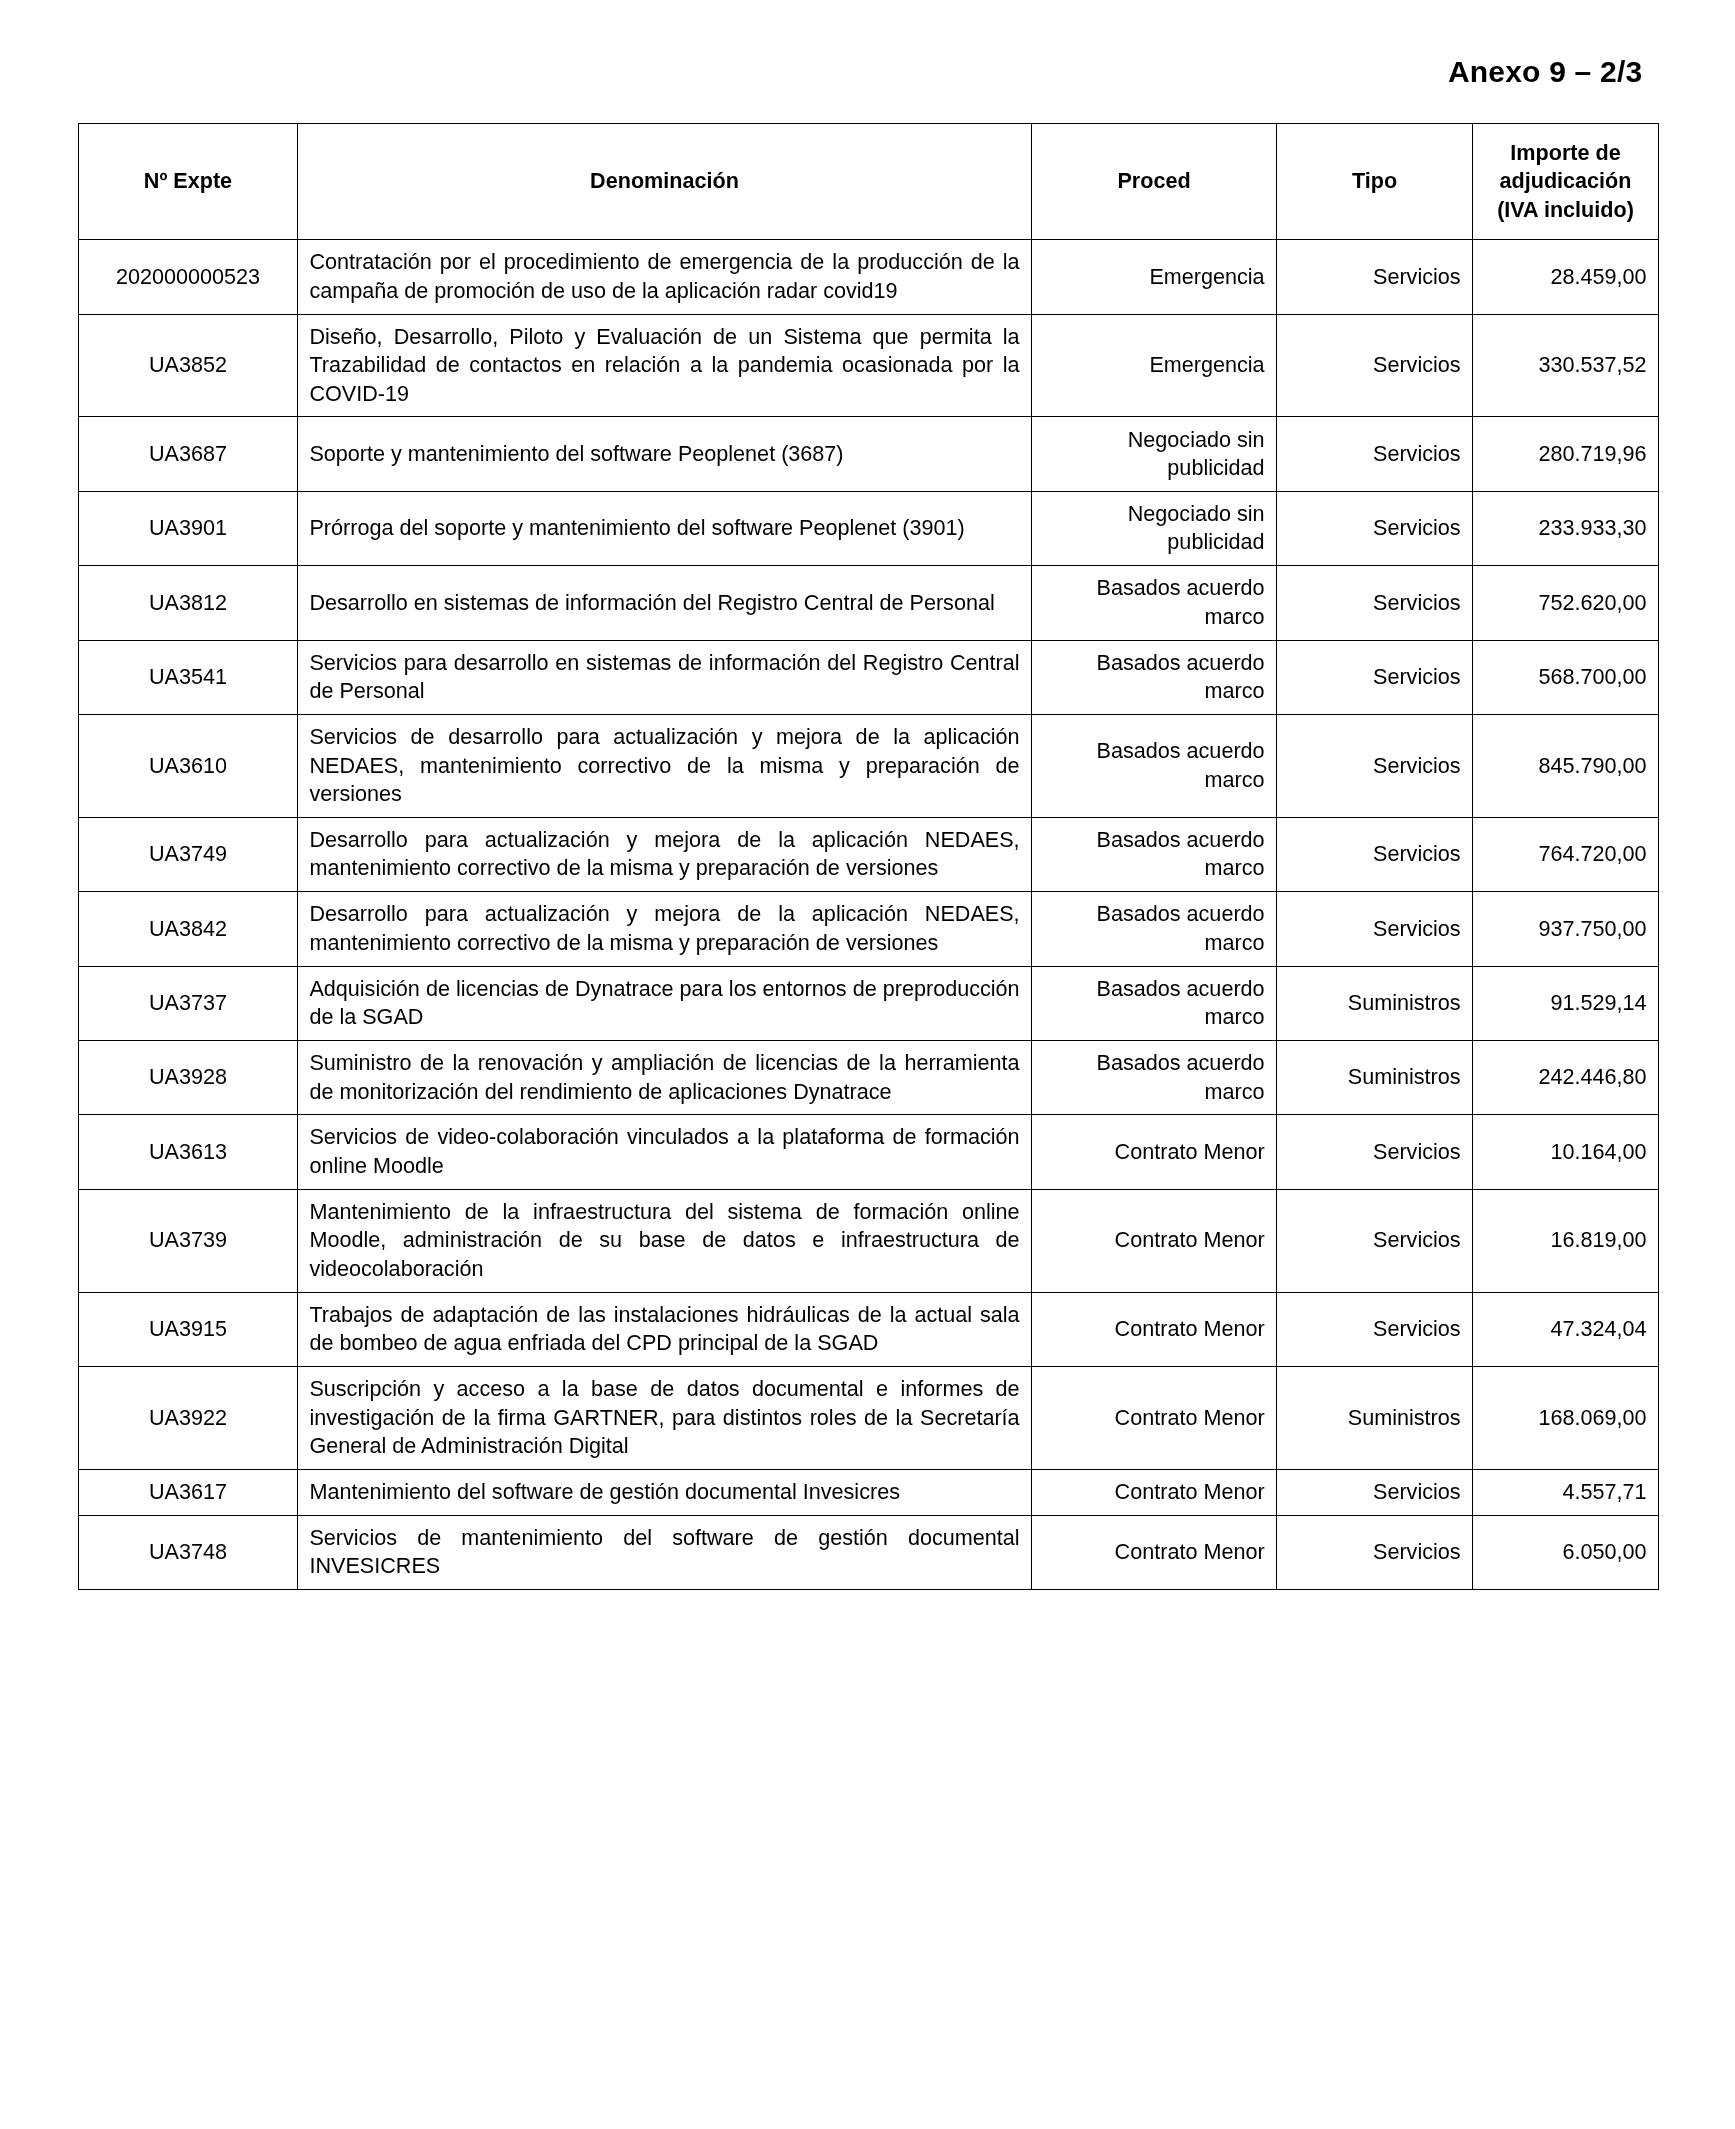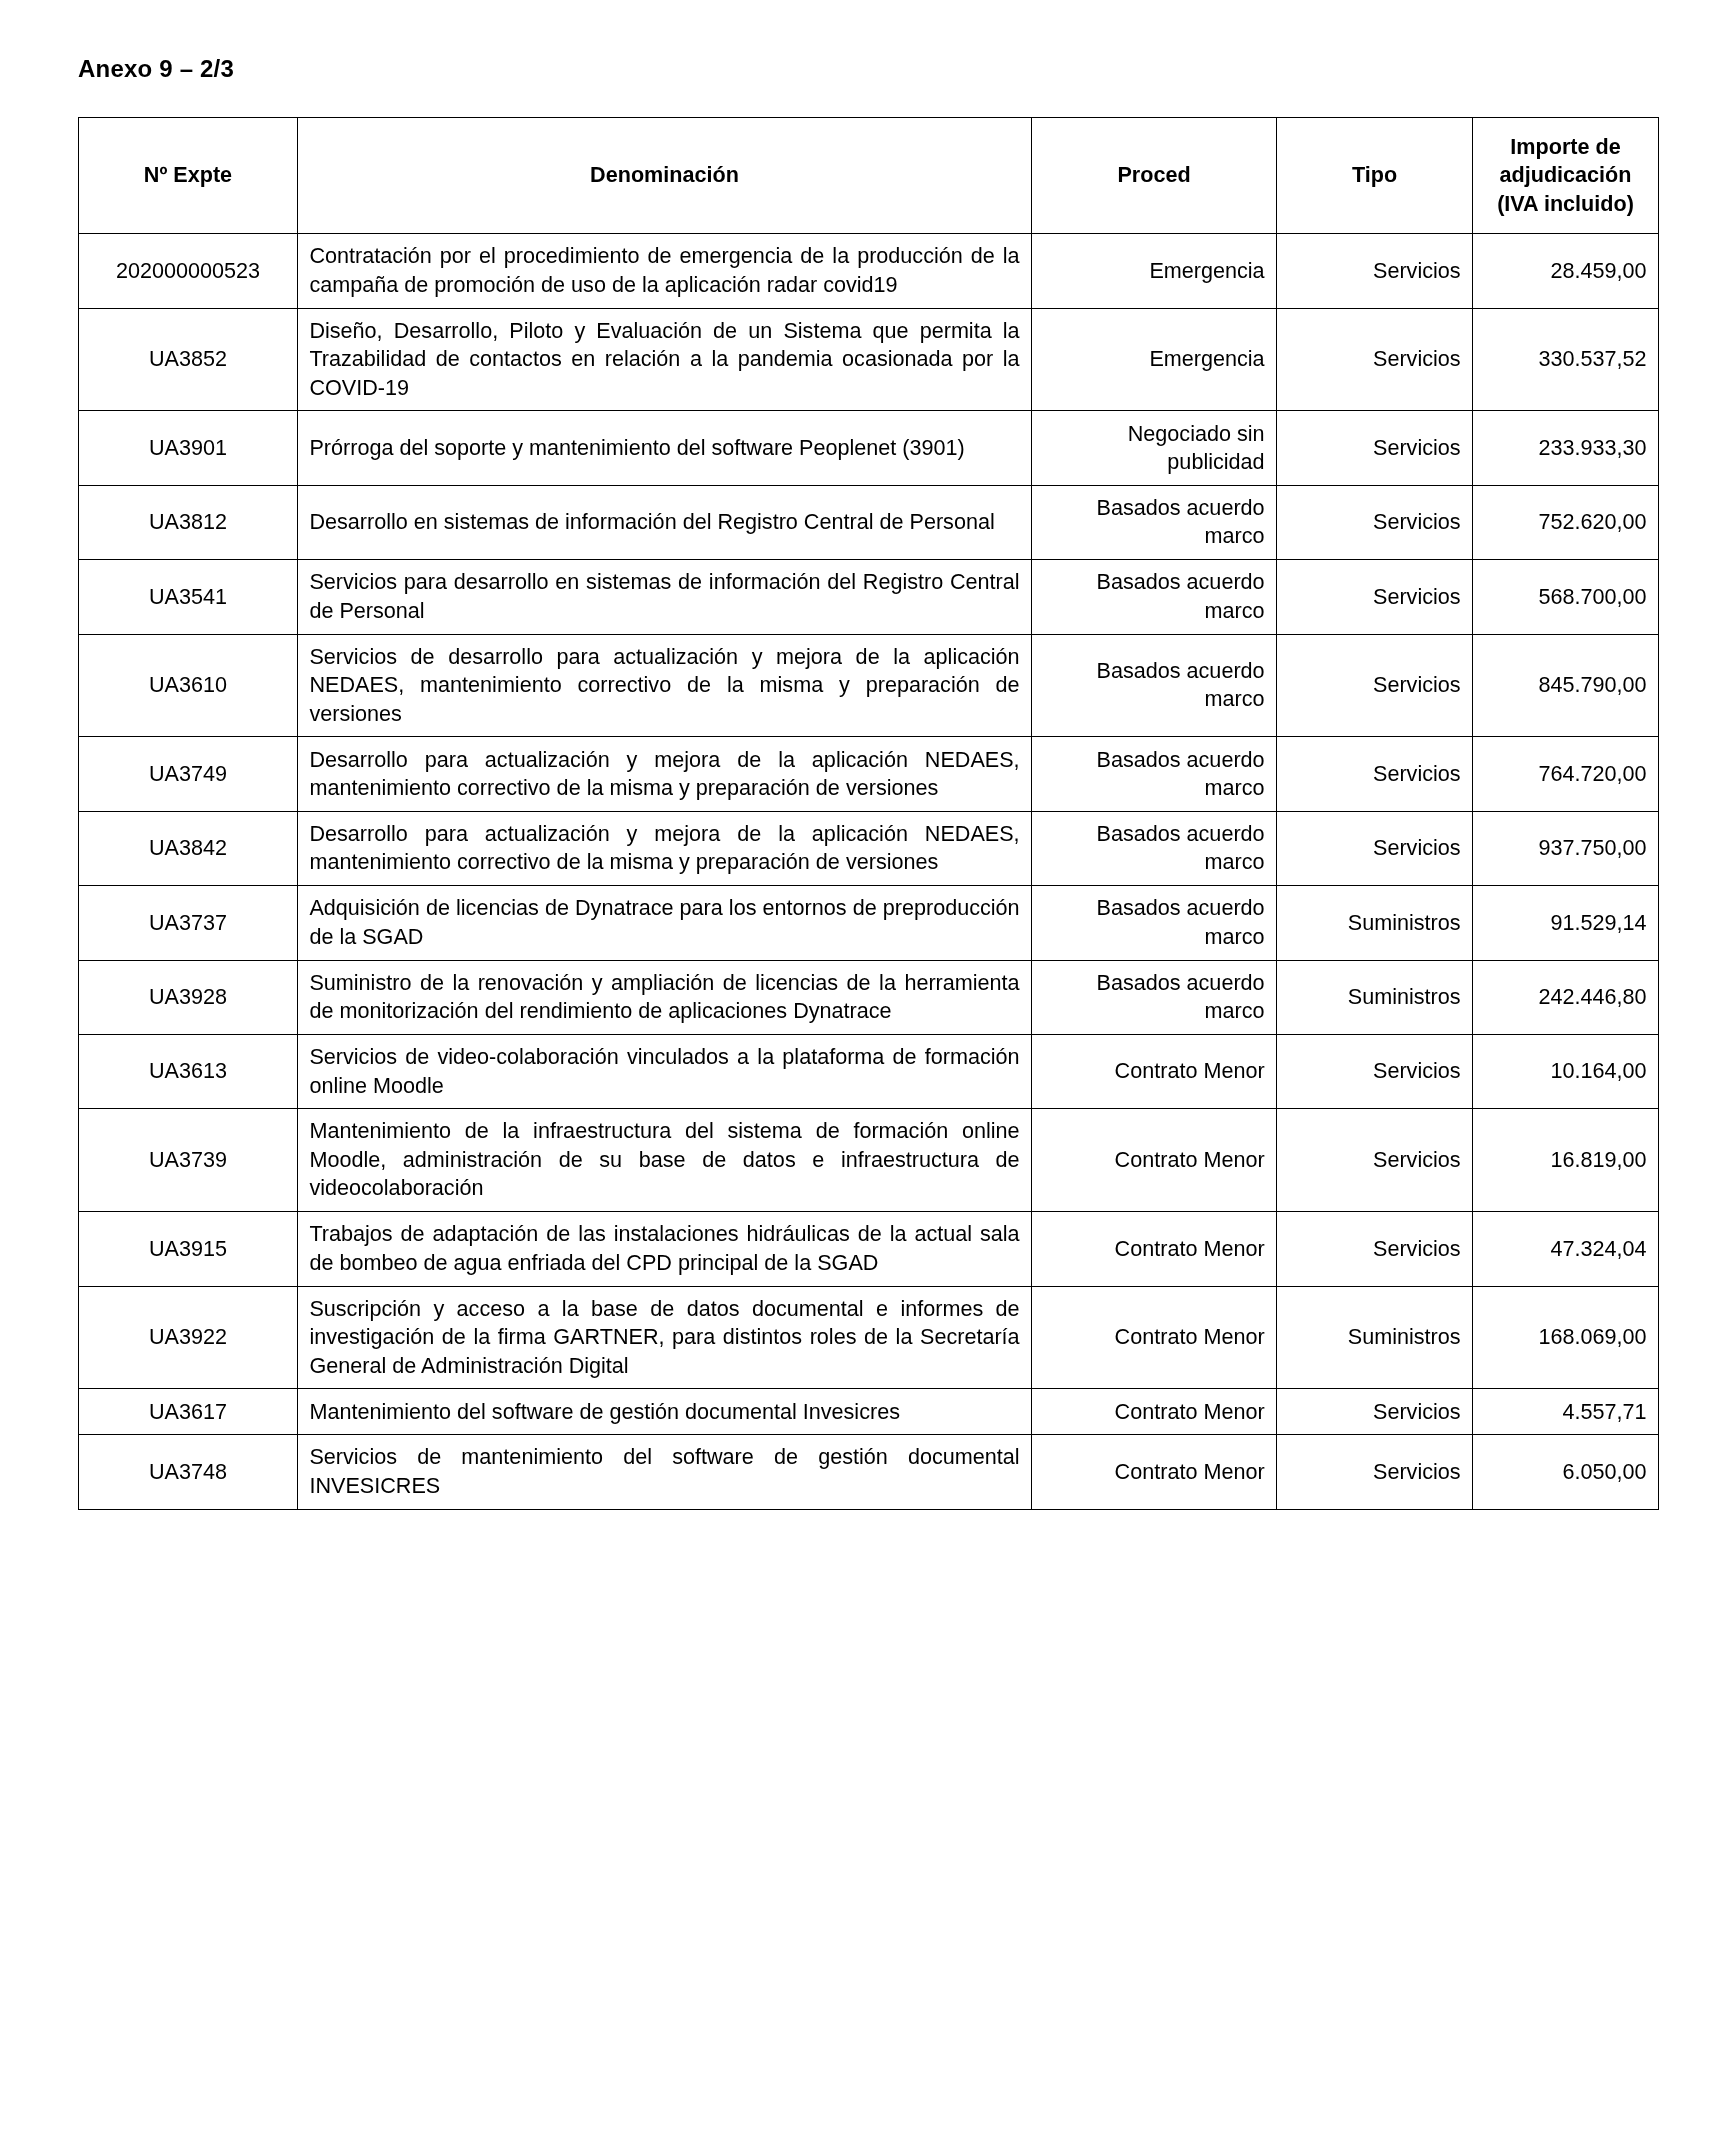--- a/index.html
+++ b/index.html
@@ -15,22 +15,22 @@
     -webkit-font-smoothing: antialiased;
   }
   .page {
     position: relative;
     width: 1735px;
     min-height: 2129px;
     box-sizing: border-box;
     padding: 39px 78px 49px 78px;
   }
   .doc-header {
-    text-align: left;
-    font-size: 24px;
+    text-align: right;
+    font-size: 30px;
     font-weight: bold;
     letter-spacing: 0.2px;
     padding-right: 14.7px;
     padding-top: 16.3px;
     padding-bottom: 34px;
   }
   table.anexo {
     border-collapse: collapse;
     width: 1580px;
     margin: 0 auto;
@@ -117,20 +117,27 @@
 
       <tr>
         <td class="expte">UA3852</td>
         <td class="denom">Diseño, Desarrollo, Piloto y Evaluación de un Sistema que permita la Trazabilidad de contactos en relación a la pandemia ocasionada por la COVID-19</td>
         <td class="proced">Emergencia</td>
         <td class="tipo">Servicios</td>
         <td class="importe">330.537,52</td>
       </tr>
 
 
+      <tr>
+        <td class="expte">UA3687</td>
+        <td class="denom">Soporte y mantenimiento del software Peoplenet (3687)</td>
+        <td class="proced">Negociado sin publicidad</td>
+        <td class="tipo">Servicios</td>
+        <td class="importe">280.719,96</td>
+      </tr>
 
       <tr>
         <td class="expte">UA3901</td>
         <td class="denom">Prórroga del soporte y mantenimiento del software Peoplenet (3901)</td>
         <td class="proced">Negociado sin publicidad</td>
         <td class="tipo">Servicios</td>
         <td class="importe">233.933,30</td>
       </tr>
 
 

